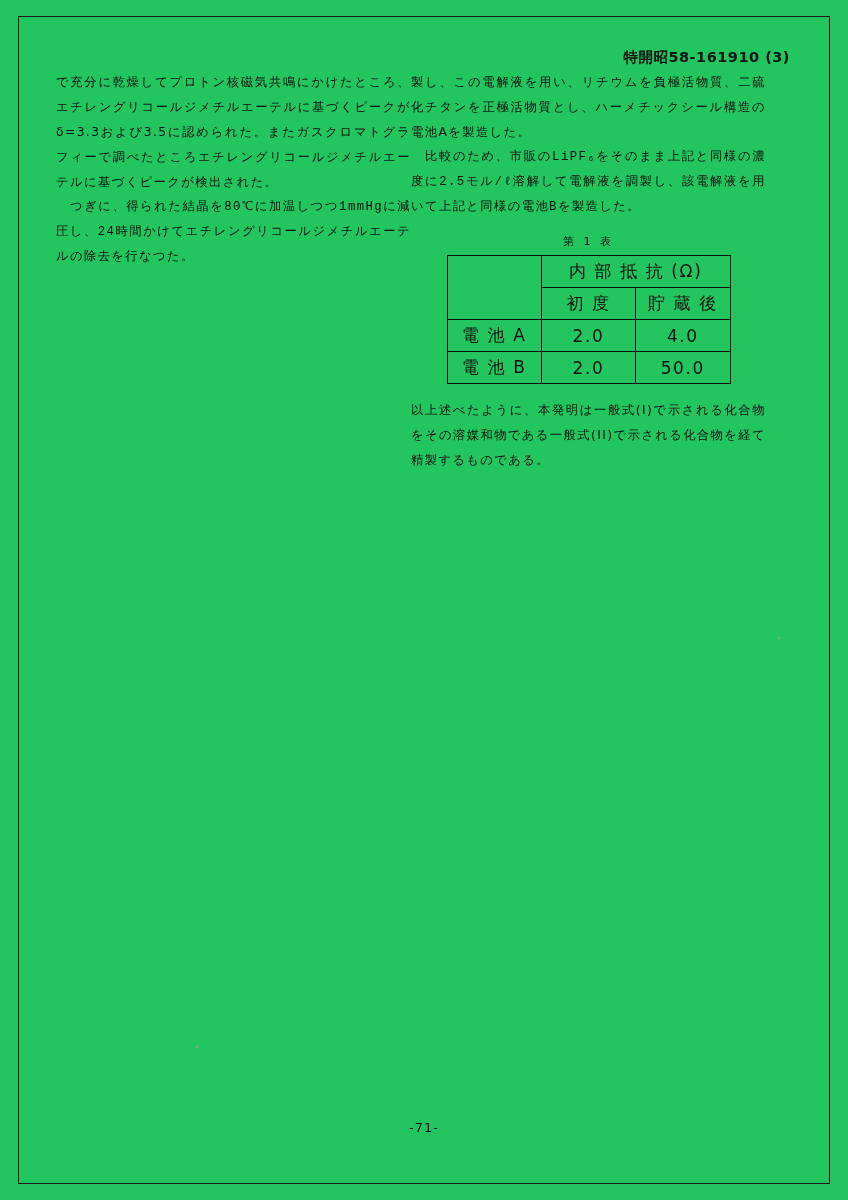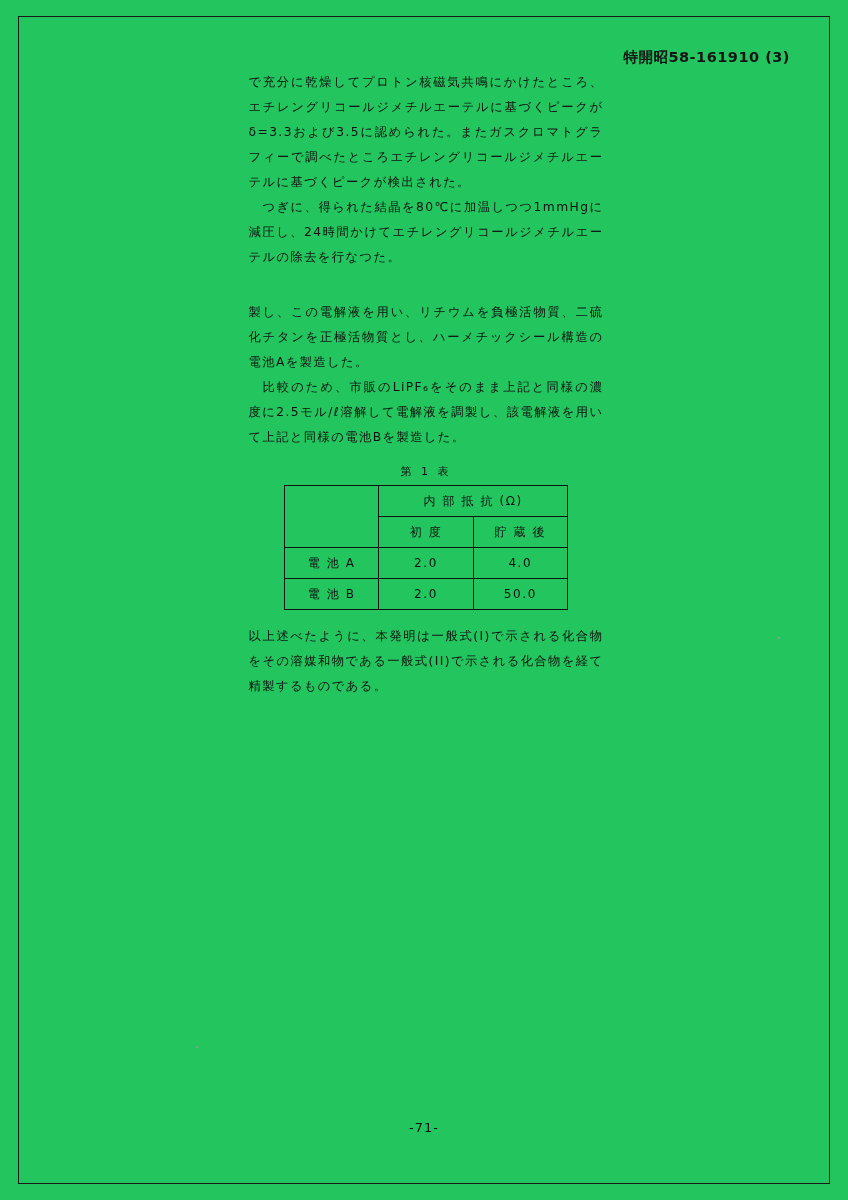--- a/index.html
+++ b/index.html
@@ -39,51 +39,49 @@
     font-family: "DejaVu Sans", sans-serif;
     color: #141414;
     white-space: nowrap;
   }
   .columns {
     position: absolute;
     left: 56px;
     top: 70px;
     width: 740px;
     display: flex;
-    flex-direction: column;
-    gap: 30px;
-    align-items: center;
   }
   .col {
     width: 355px;
   }
   p.para {
     margin: 0 0 0 0;
     font-size: 12.3px;
     line-height: 25px;
     letter-spacing: 1.4px;
     text-align: justify;
     color: #111111;
     font-family: "DejaVu Sans", sans-serif;
   }
   p.indent {
     text-indent: 14px;
+    font-family: Liberation Mono, monospace;
   }
   .tbl-caption {
     text-align: center;
     font-size: 11px;
     letter-spacing: 3px;
     margin-top: 14px;
     margin-bottom: 6px;
   }
   table.restbl {
     border-collapse: collapse;
     width: 284px;
     margin: 0 auto 14px auto;
-    font-size: 12px;
+    font-size: 17px;
     table-layout: fixed;
   }
   table.restbl td, table.restbl th {
     border: 1px solid #111111;
     text-align: center;
     padding: 4px 2px;
     font-weight: normal;
     letter-spacing: 1.6px;
     height: 22px;
   }

